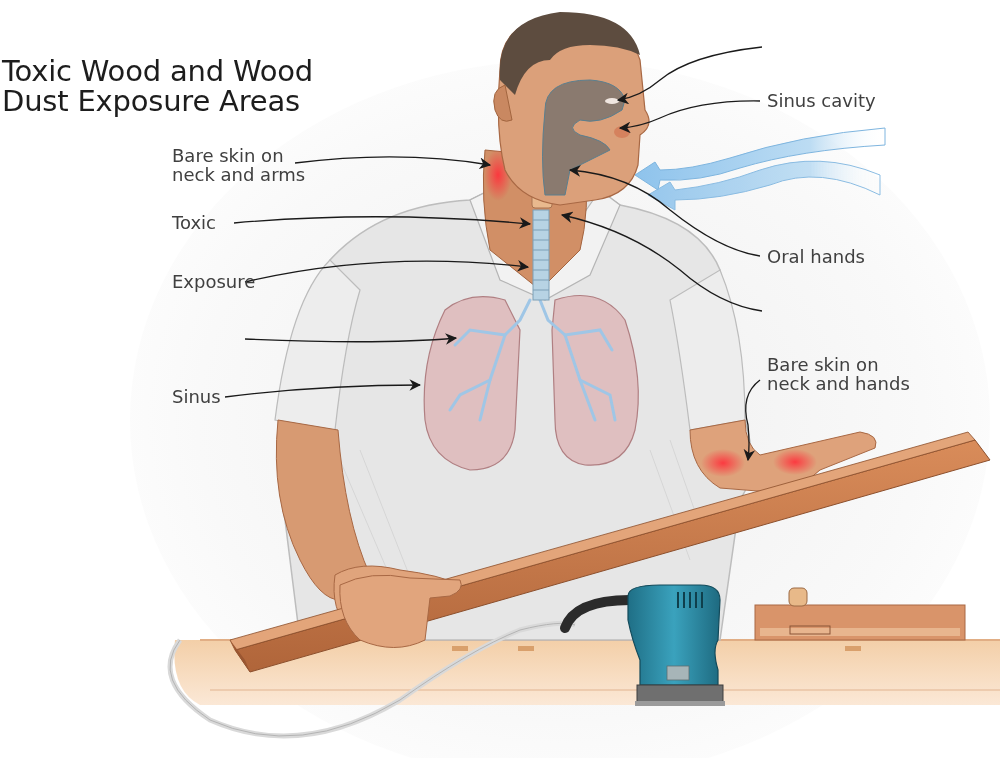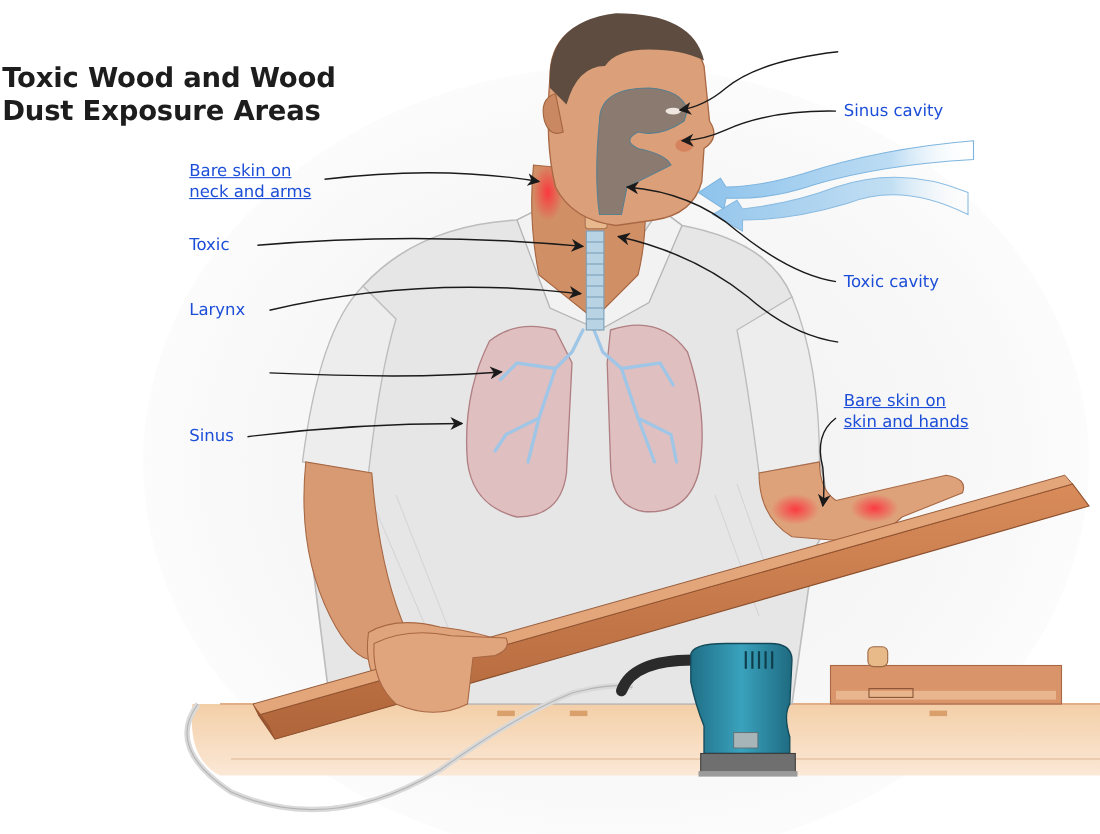--- a/index.html
+++ b/index.html
@@ -1,23 +1,23 @@
 <!DOCTYPE html>
 <html><head>
 <meta charset="utf-8">
 <style>
   html, body { margin: 0; padding: 0; background: #ffffff; }
   body { width: 1000px; height: 758px; overflow: hidden; position: relative;
          font-family: "DejaVu Sans", "Liberation Sans", sans-serif; color: #1e1e1e; }
   #stage { position: absolute; left: 0; top: 0; width: 1000px; height: 758px; }
-  .title { position: absolute; left: 2px; top: 56px; font-size: 25px; line-height: 30px;
-           font-weight: bold; color: #1d1d1d; letter-spacing: -0.2px; margin: 0; }
+  .title { position: absolute; left: 2px; top: 56px; font-size: 29px; line-height: 30px;
+           font-weight: normal; color: #1d1d1d; letter-spacing: -0.2px; margin: 0; }
   .title span { display: block; }
-  .label { position: absolute; font-size: 15px; line-height: 19px; color: #1d4ed8; white-space: nowrap; }
-  .label span { display: block; text-decoration: underline; }
+  .label { position: absolute; font-size: 18px; line-height: 19px; color: #404040; white-space: nowrap; }
+  .label span { display: block; }
   svg { position: absolute; left: 0; top: 0; }
 </style>
 </head>
 <body>
 
 <div id="stage">
 
   <svg width="1000" height="758" viewBox="0 0 1000 758">
     <defs>
       <radialGradient id="bgFade" cx="50%" cy="50%" r="60%">
@@ -192,21 +192,21 @@
   <h1 class="title">
     <span>Toxic Wood and Wood</span>
     <span>Dust Exposure Areas</span>
   </h1>
 
   <div class="label" style="left:172px; top:146px;">
     <span>Bare skin on</span>
     <span>neck and arms</span>
   </div>
   <div class="label" style="left:172px; top:213px;">Toxic</div>
-  <div class="label" style="left:172px; top:272px;">Larynx</div>
+  <div class="label" style="left:172px; top:272px;">Exposure</div>
   <div class="label" style="left:172px; top:387px;">Sinus</div>
   <div class="label" style="left:767px; top:91px;">Sinus cavity</div>
-  <div class="label" style="left:767px; top:247px;">Toxic cavity</div>
+  <div class="label" style="left:767px; top:247px;">Oral hands</div>
   <div class="label" style="left:767px; top:355px;">
     <span>Bare skin on</span>
-    <span>skin and hands</span>
+    <span>neck and hands</span>
   </div>
 </div>
 
 </body></html>

